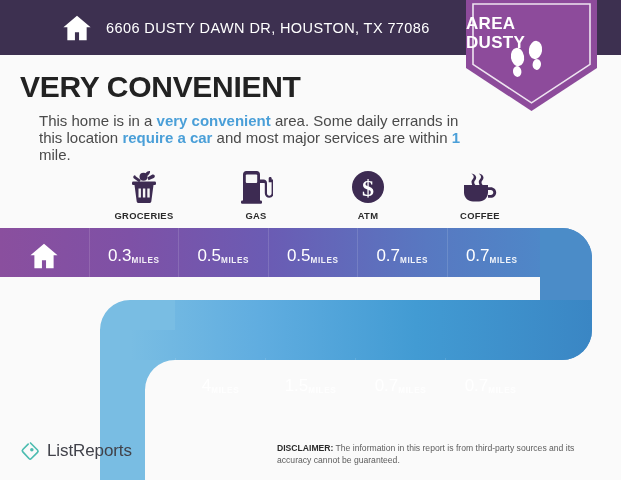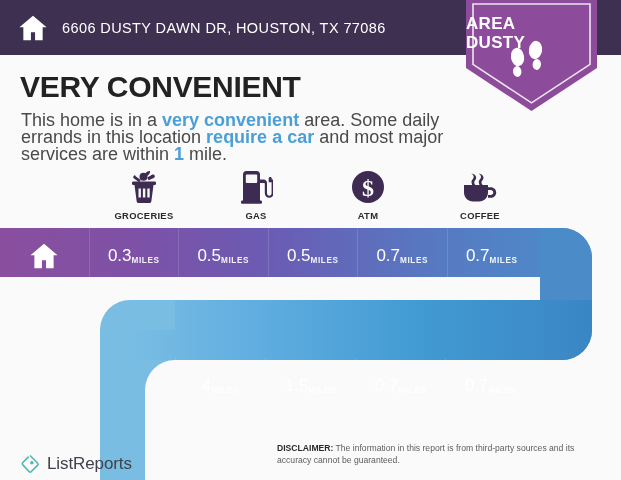--- a/index.html
+++ b/index.html
@@ -8,21 +8,21 @@
     font-family:"Liberation Sans", sans-serif;
     background:#fafafa;
     position:relative;
     overflow:hidden;
   }
 
   
   #header-bar{
     position:absolute; left:0; top:0; width:621px; height:55px;
     background:#3d3050;
-    display:flex; align-items:center;
+    display:flex; align-items:center;padding-left:44px;
   }
   #header-home-icon{ margin-left:18px; width:30px; height:30px; display:block; }
   #header-address{
     margin-left:14px; color:#ffffff;
     font-size:14.5px; letter-spacing:.4px; font-weight:400;
     white-space:nowrap;
   }
 
   
   #area-report-badge{
@@ -35,22 +35,22 @@
     color:#fff; font-size:17px; font-weight:700;
     line-height:19px; letter-spacing:.3px; pointer-events:none;
   }
 
   
   #page-title{
     position:absolute; left:20px; top:70px;
     font-size:30px; font-weight:700; color:#222222; letter-spacing:-.3px;
   }
   #summary-text{
-    position:absolute; left:21px; top:112px; width:425px;
-    font-size:18px; line-height:17px; color:#4a4a4a;
+    position:absolute; left:39px; top:112px; width:425px;
+    font-size:15px; line-height:17px; color:#4a4a4a;
   }
   .hl{ color:#4a9fd8; font-weight:700; }
 
   
   .icon-row{ position:absolute; display:flex; }
   #icon-row-1{ left:88px; top:168px; width:448px; }
   #icon-row-2{ left:175px; top:298px; width:360px; }
   .icon-cell{
     flex:1 1 0; display:flex; flex-direction:column;
     align-items:center; justify-content:flex-end;
@@ -77,21 +77,21 @@
   #bar-row-1 .bar-cell{ border-left:1px solid rgba(255,255,255,.13); }
   #bar-row-2 .bar-cell{ border-left:1px solid rgba(255,255,255,.13); }
   #bar-row-1 .bar-cell.home-cell{ border-left:none; }
   .bar-value{ font-size:17px; font-weight:400; line-height:18px; }
   .bar-unit{ font-size:8.2px; font-weight:700; letter-spacing:.6px; margin-top:9px; opacity:.92; }
   .home-cell svg{ display:block; }
 
   
   #footer-logo{
     position:absolute; left:20px; top:441px;
-    display:flex; align-items:center; z-index:6;margin-top:13px;
+    display:flex; align-items:center; z-index:6;
   }
   #footer-logo-mark{ display:block; width:20px; height:20px; }
   #footer-logo-text{
     margin-left:7px; font-size:17px; color:#41424a; font-weight:400; letter-spacing:-.1px;
   }
   #disclaimer{
     position:absolute; left:277px; top:442px; width:320px;
     font-size:8.6px; line-height:12px; color:#5d5d5d;
   }
   #disclaimer b{ color:#2b2b2b; }

